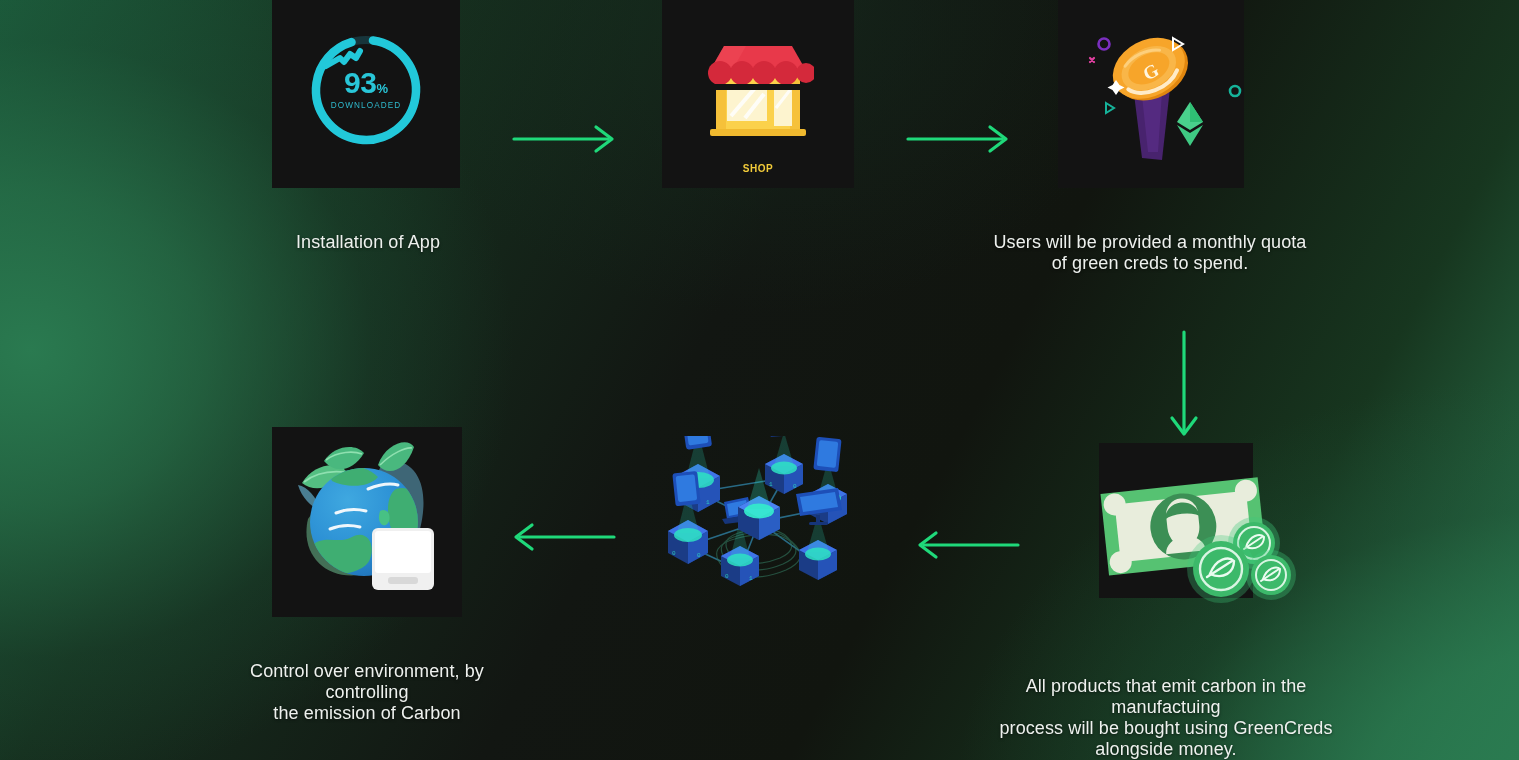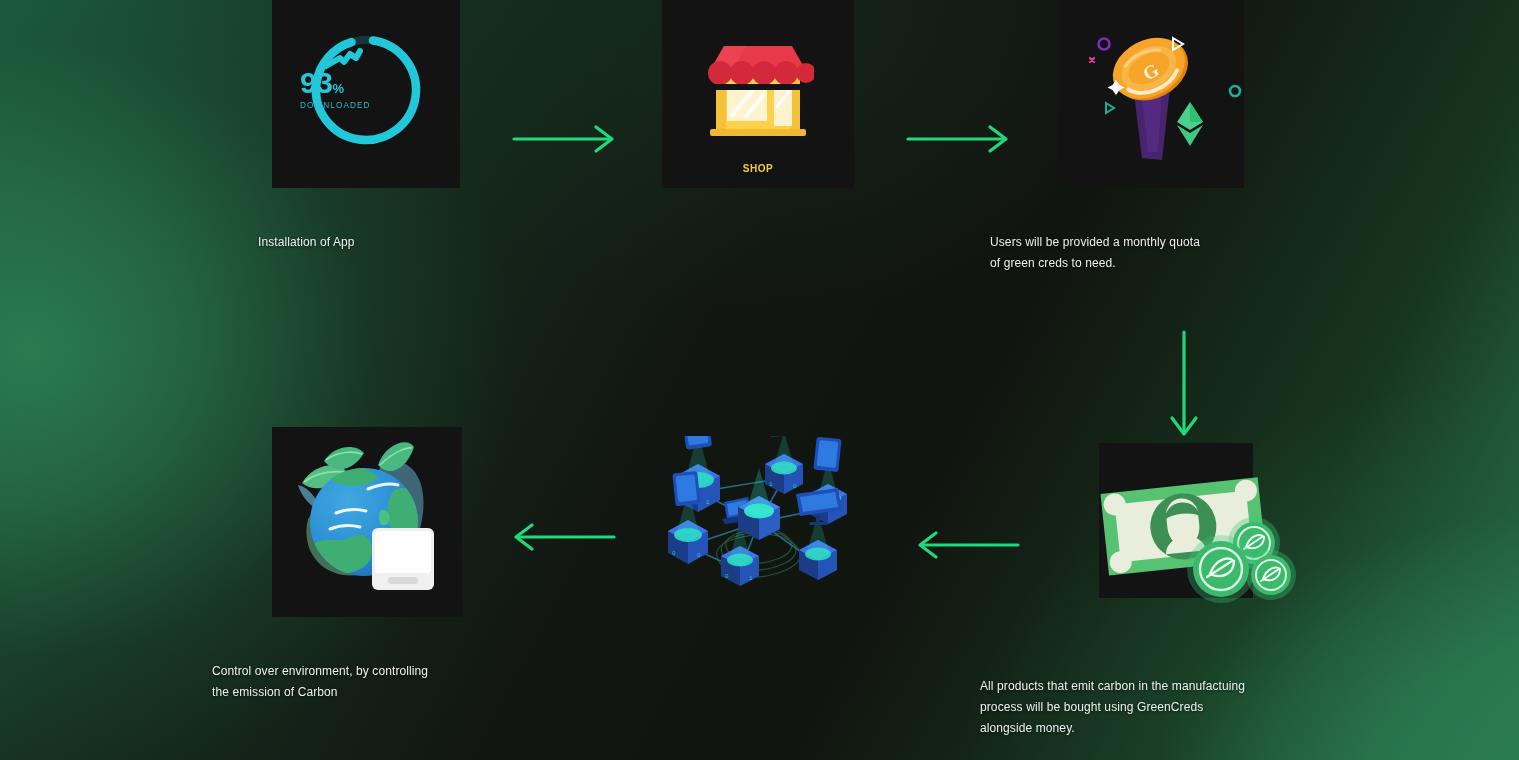--- a/index.html
+++ b/index.html
@@ -28,39 +28,40 @@
 
   
   .panel {
     position: absolute;
     background: #131313;
     overflow: hidden;
   }
 
   .caption {
     position: absolute;
-    text-align: left;
+    text-align: center;
     color: #eef1ee;
-    font-size: 12px;
+    font-size: 18px;
     line-height: 21px;
     letter-spacing: .1px;
     white-space: pre-line;
     text-shadow: 0 1px 3px rgba(0,0,0,.55);
   }
 
   
   .arrow { position: absolute; }
   .arrow svg { display: block; overflow: visible; }
 
   
   #tile-download { left: 272px; top: -8px; width: 188px; height: 196px; }
   .ring-wrap { position: absolute; left: 50%; top: 50%; transform: translate(-50%,-50%); width: 132px; height: 132px; }
   .ring-text {
     position: absolute; left: 0; right: 0; top: 50%;
     transform: translateY(-52%);
+    text-align: center;
   }
   .ring-num { font-size: 30px; font-weight: bold; color: #29c6d8; letter-spacing: -.5px; line-height: 1; }
   .ring-pct { font-size: 13px; font-weight: bold; color: #29c6d8; }
   .ring-label { font-size: 8.2px; letter-spacing: 1.1px; color: #2fb9cc; margin-top: 3px; }
 
   
   #tile-shop { left: 662px; top: -8px; width: 192px; height: 196px; }
   .shop-svg { position: absolute; left: 50%; top: 44px; transform: translateX(-50%); }
   .shop-word {
     position: absolute; left: 0; right: 0; top: 171px;
@@ -195,21 +196,21 @@
 
       <circle cx="46" cy="52" r="5.5" fill="none" stroke="#7b2fbf" stroke-width="2.6"></circle>
       <circle cx="177" cy="99" r="5" fill="none" stroke="#16b39a" stroke-width="2.6"></circle>
       <path d="M32 66 l4 4 M36 66 l-4 4" stroke="#e040a0" stroke-width="2.2" stroke-linecap="round"></path>
       <path d="M115 46 l10 6 l-10 6 z" fill="none" stroke="#ffffff" stroke-width="2"></path>
       <path d="M48 111 l8 5 l-8 5 z" fill="none" stroke="#16b39a" stroke-width="2"></path>
       <path d="M58 88 l3.5 5 l5 2.5 l-5 2.5 l-3.5 5 l-3.5 -5 l-5 -2.5 l5 -2.5 z" fill="#ffffff"></path>
     </svg>
   </div>
   <div class="caption" id="cap-quota">Users will be provided a monthly quota
-of green creds to need.</div>
+of green creds to spend.</div>
 
   <div class="arrow" id="arrow-3">
     <svg width="32" height="108" viewBox="0 0 32 108">
       <g stroke="#1fd97a" stroke-width="3.2" fill="none" stroke-linecap="round" stroke-linejoin="round">
         <line x1="16" y1="2" x2="16" y2="100"></line>
         <polyline points="4,88 16,104 28,88"></polyline>
       </g>
     </svg>
   </div>
 

